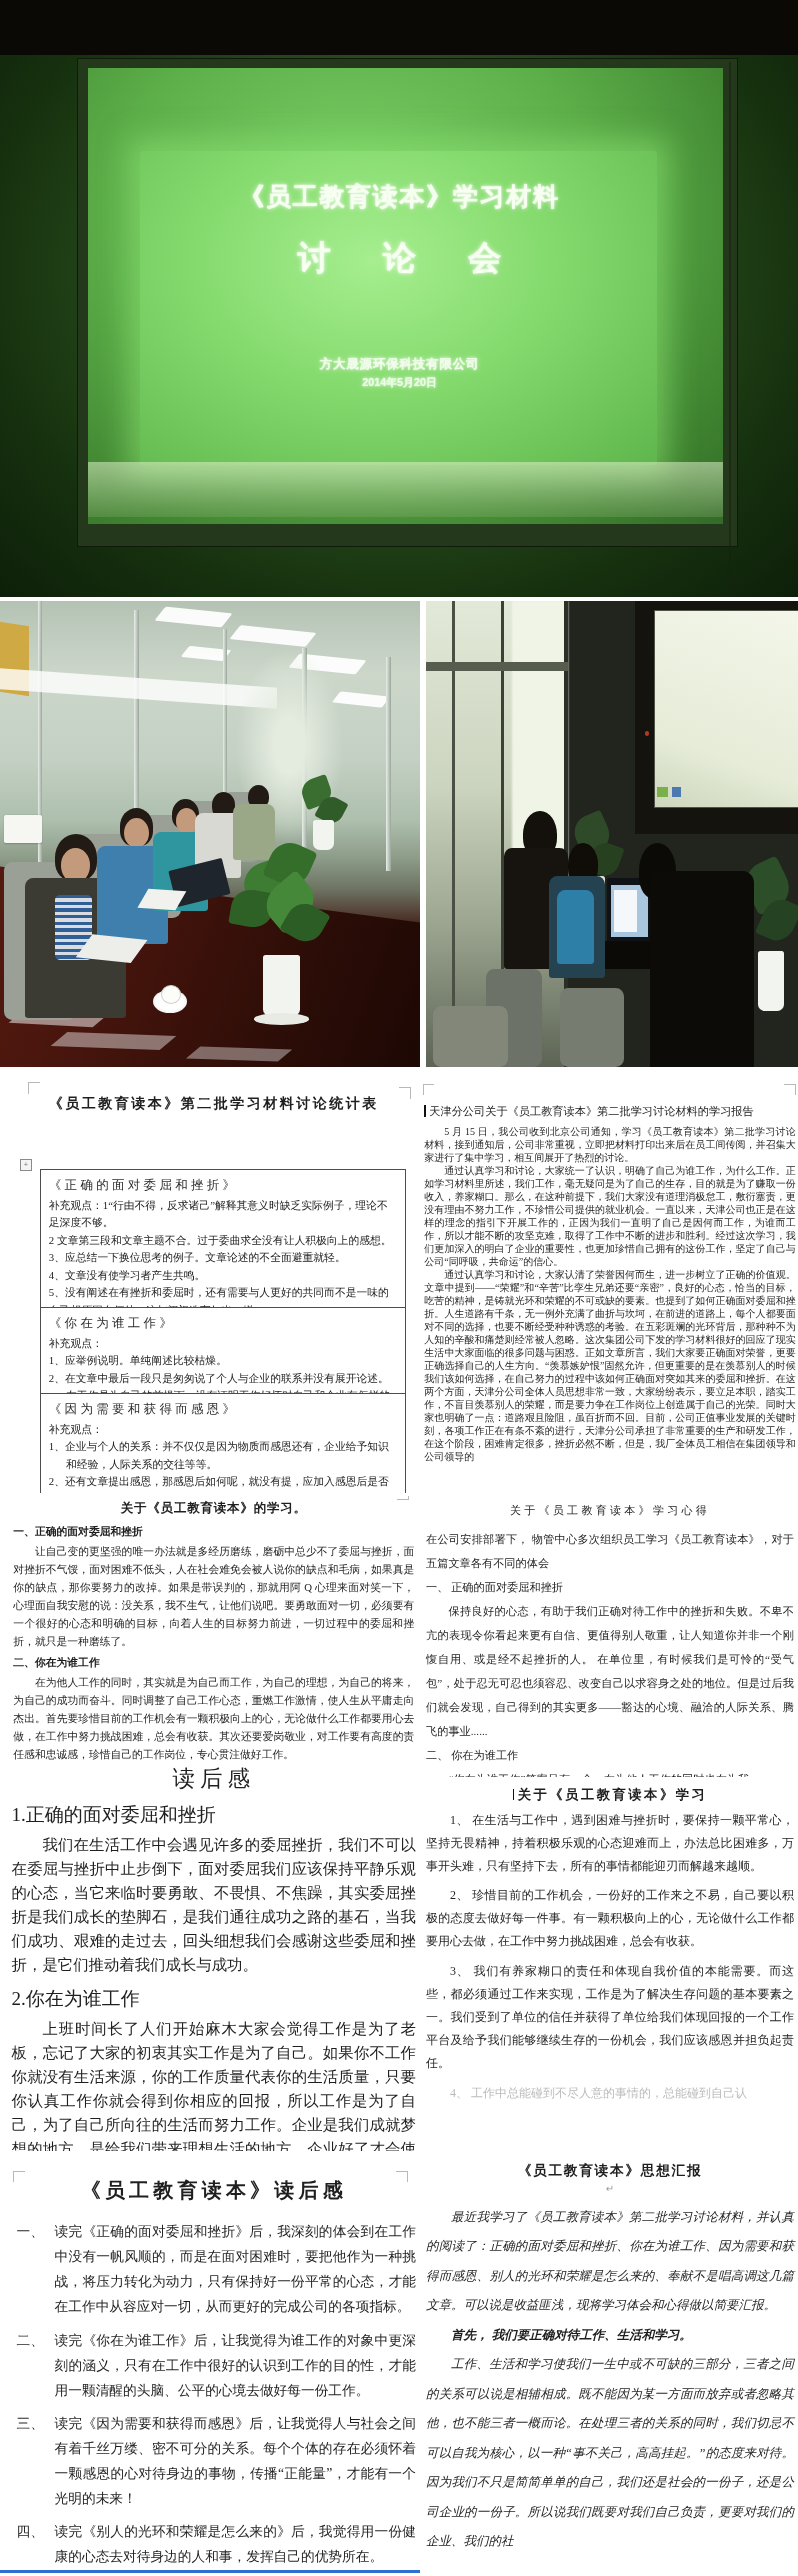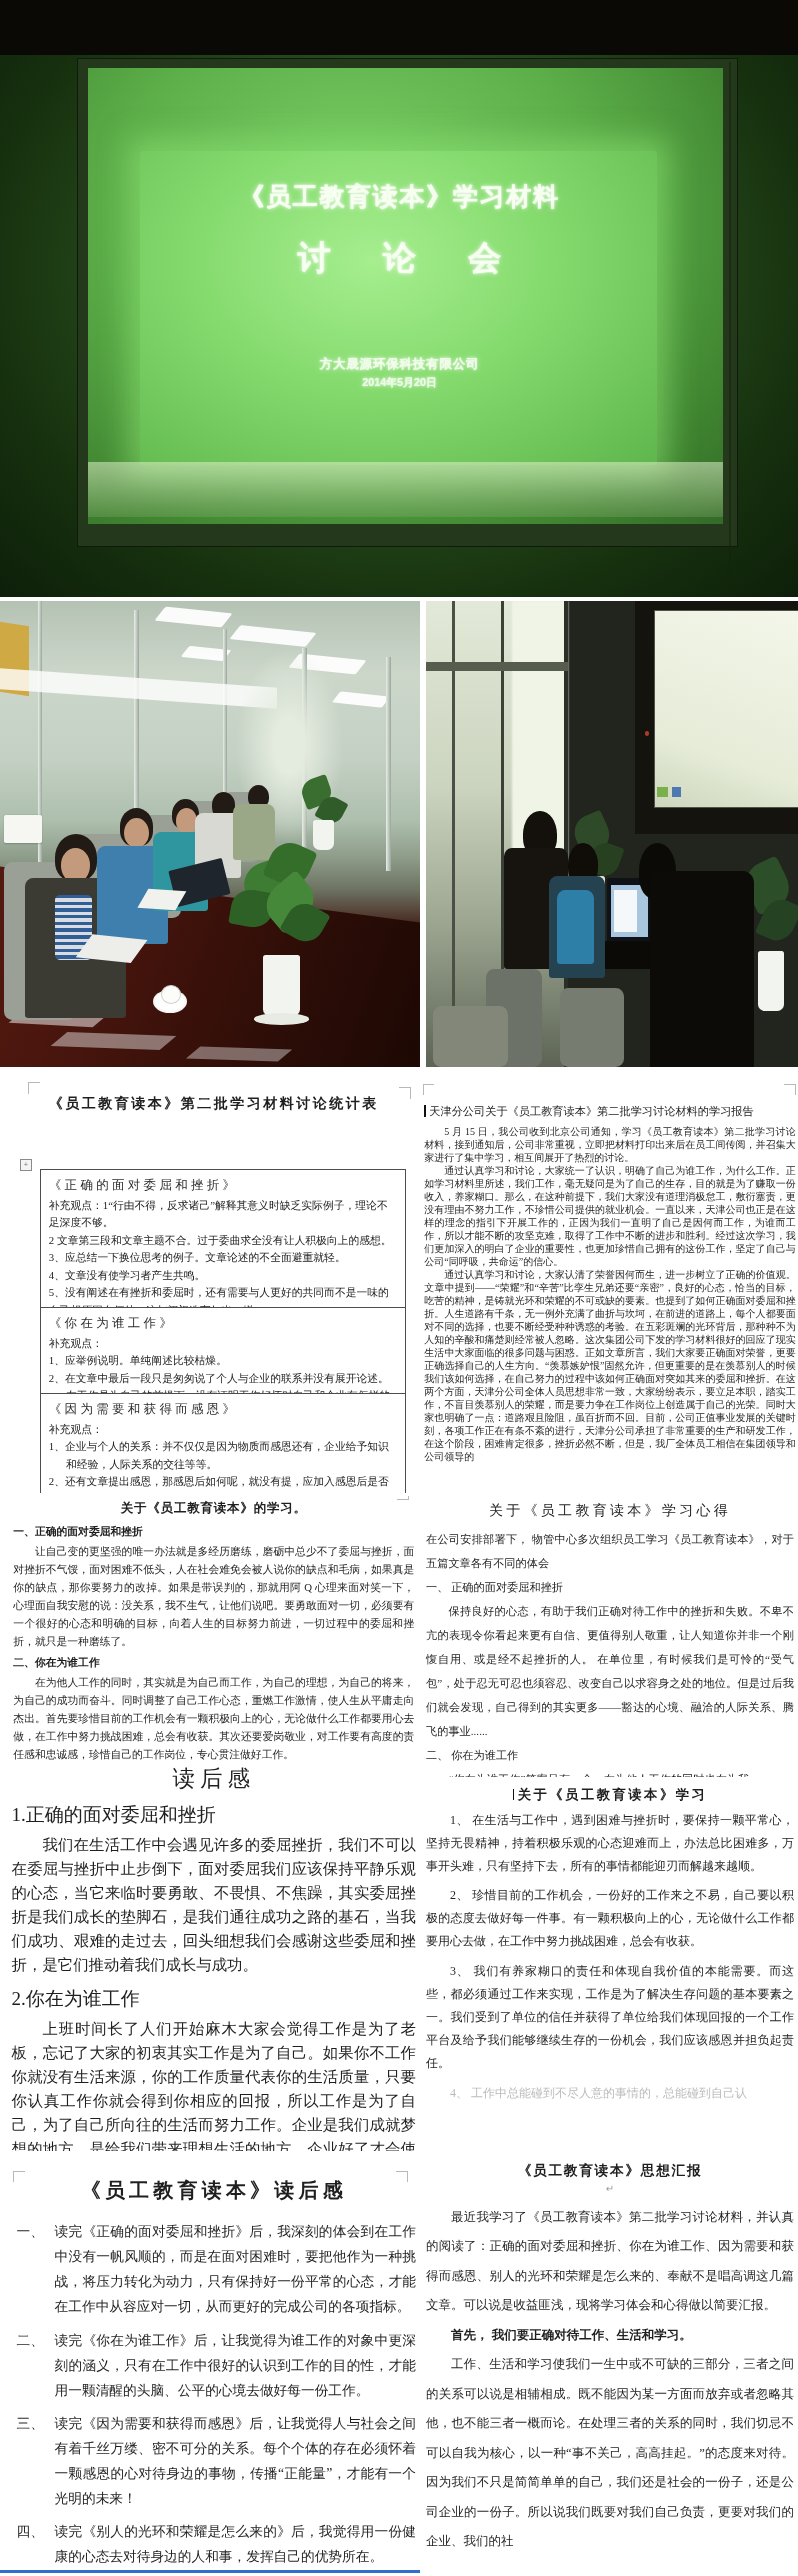--- a/index.html
+++ b/index.html
@@ -78,30 +78,30 @@
   #p-dhg2 .title{font-size:20px;font-weight:bold;letter-spacing:4.2px;margin:8.3px 0 15px 0;}
   .li2{position:relative;padding-left:43px;font-size:13.7px;line-height:25px;margin-bottom:8.3px;text-align:justify;}
   .li2 .num{position:absolute;left:5px;top:0;}
   
   #p-rep{font-size:10px;line-height:13px;}
   #p-rep .title{font-size:11.2px;margin:28px 0 6.7px 0;}
   #p-rep p{margin:0 0 0 0;text-indent:2em;text-align:justify;color:#262626;}
   .cursor-bar{display:inline-block;width:1.7px;height:11.6px;background:#111;margin-right:3.3px;vertical-align:-1.7px;}
   
   #p-xin{font-size:11.2px;line-height:24px;}
-  #p-xin .title{font-size:14px;letter-spacing:3.3px;margin:8.3px 0 3.3px 0;font-family:Liberation Mono, monospace;}
+  #p-xin .title{font-size:11px;letter-spacing:3.3px;margin:8.3px 0 3.3px 0;font-family:Liberation Mono, monospace;}
   #p-xin p{margin:0;text-align:justify;}
   #p-xin .ind{text-indent:2em;}
   
   #p-xue .title{font-size:13.3px;font-weight:bold;letter-spacing:2.5px;margin:6.7px 0 5px 0;}
   #p-xue p{margin:0 0 6.7px 0;font-size:12px;line-height:23px;text-indent:2em;text-align:justify;}
   
   #p-six .title{font-size:13.7px;font-weight:bold;letter-spacing:1.7px;margin:15px 0 1.7px 0;}
   #p-six .pmark{color:#9a9a9a;font-size:10px;text-align:center;margin:3.3px 0 8.3px 0;}
-  #p-six p{margin:0;font-size:12.5px;line-height:29.5px;text-indent:2em;text-align:justify;}
+  #p-six p{margin:0;font-size:12.5px;line-height:29.5px;text-indent:2em;text-align:justify;font-style:italic;}
   #p-six .bh{font-weight:bold;}
   #blue-line{left:0;top:2570px;width:420px;height:3.3px;background:#2e6fd0;}
 </style>
 </head>
 <body>
 
 <div id="canvas">
 
   <section class="a" id="slide-photo">
     <i class="a wall-glow"></i>

